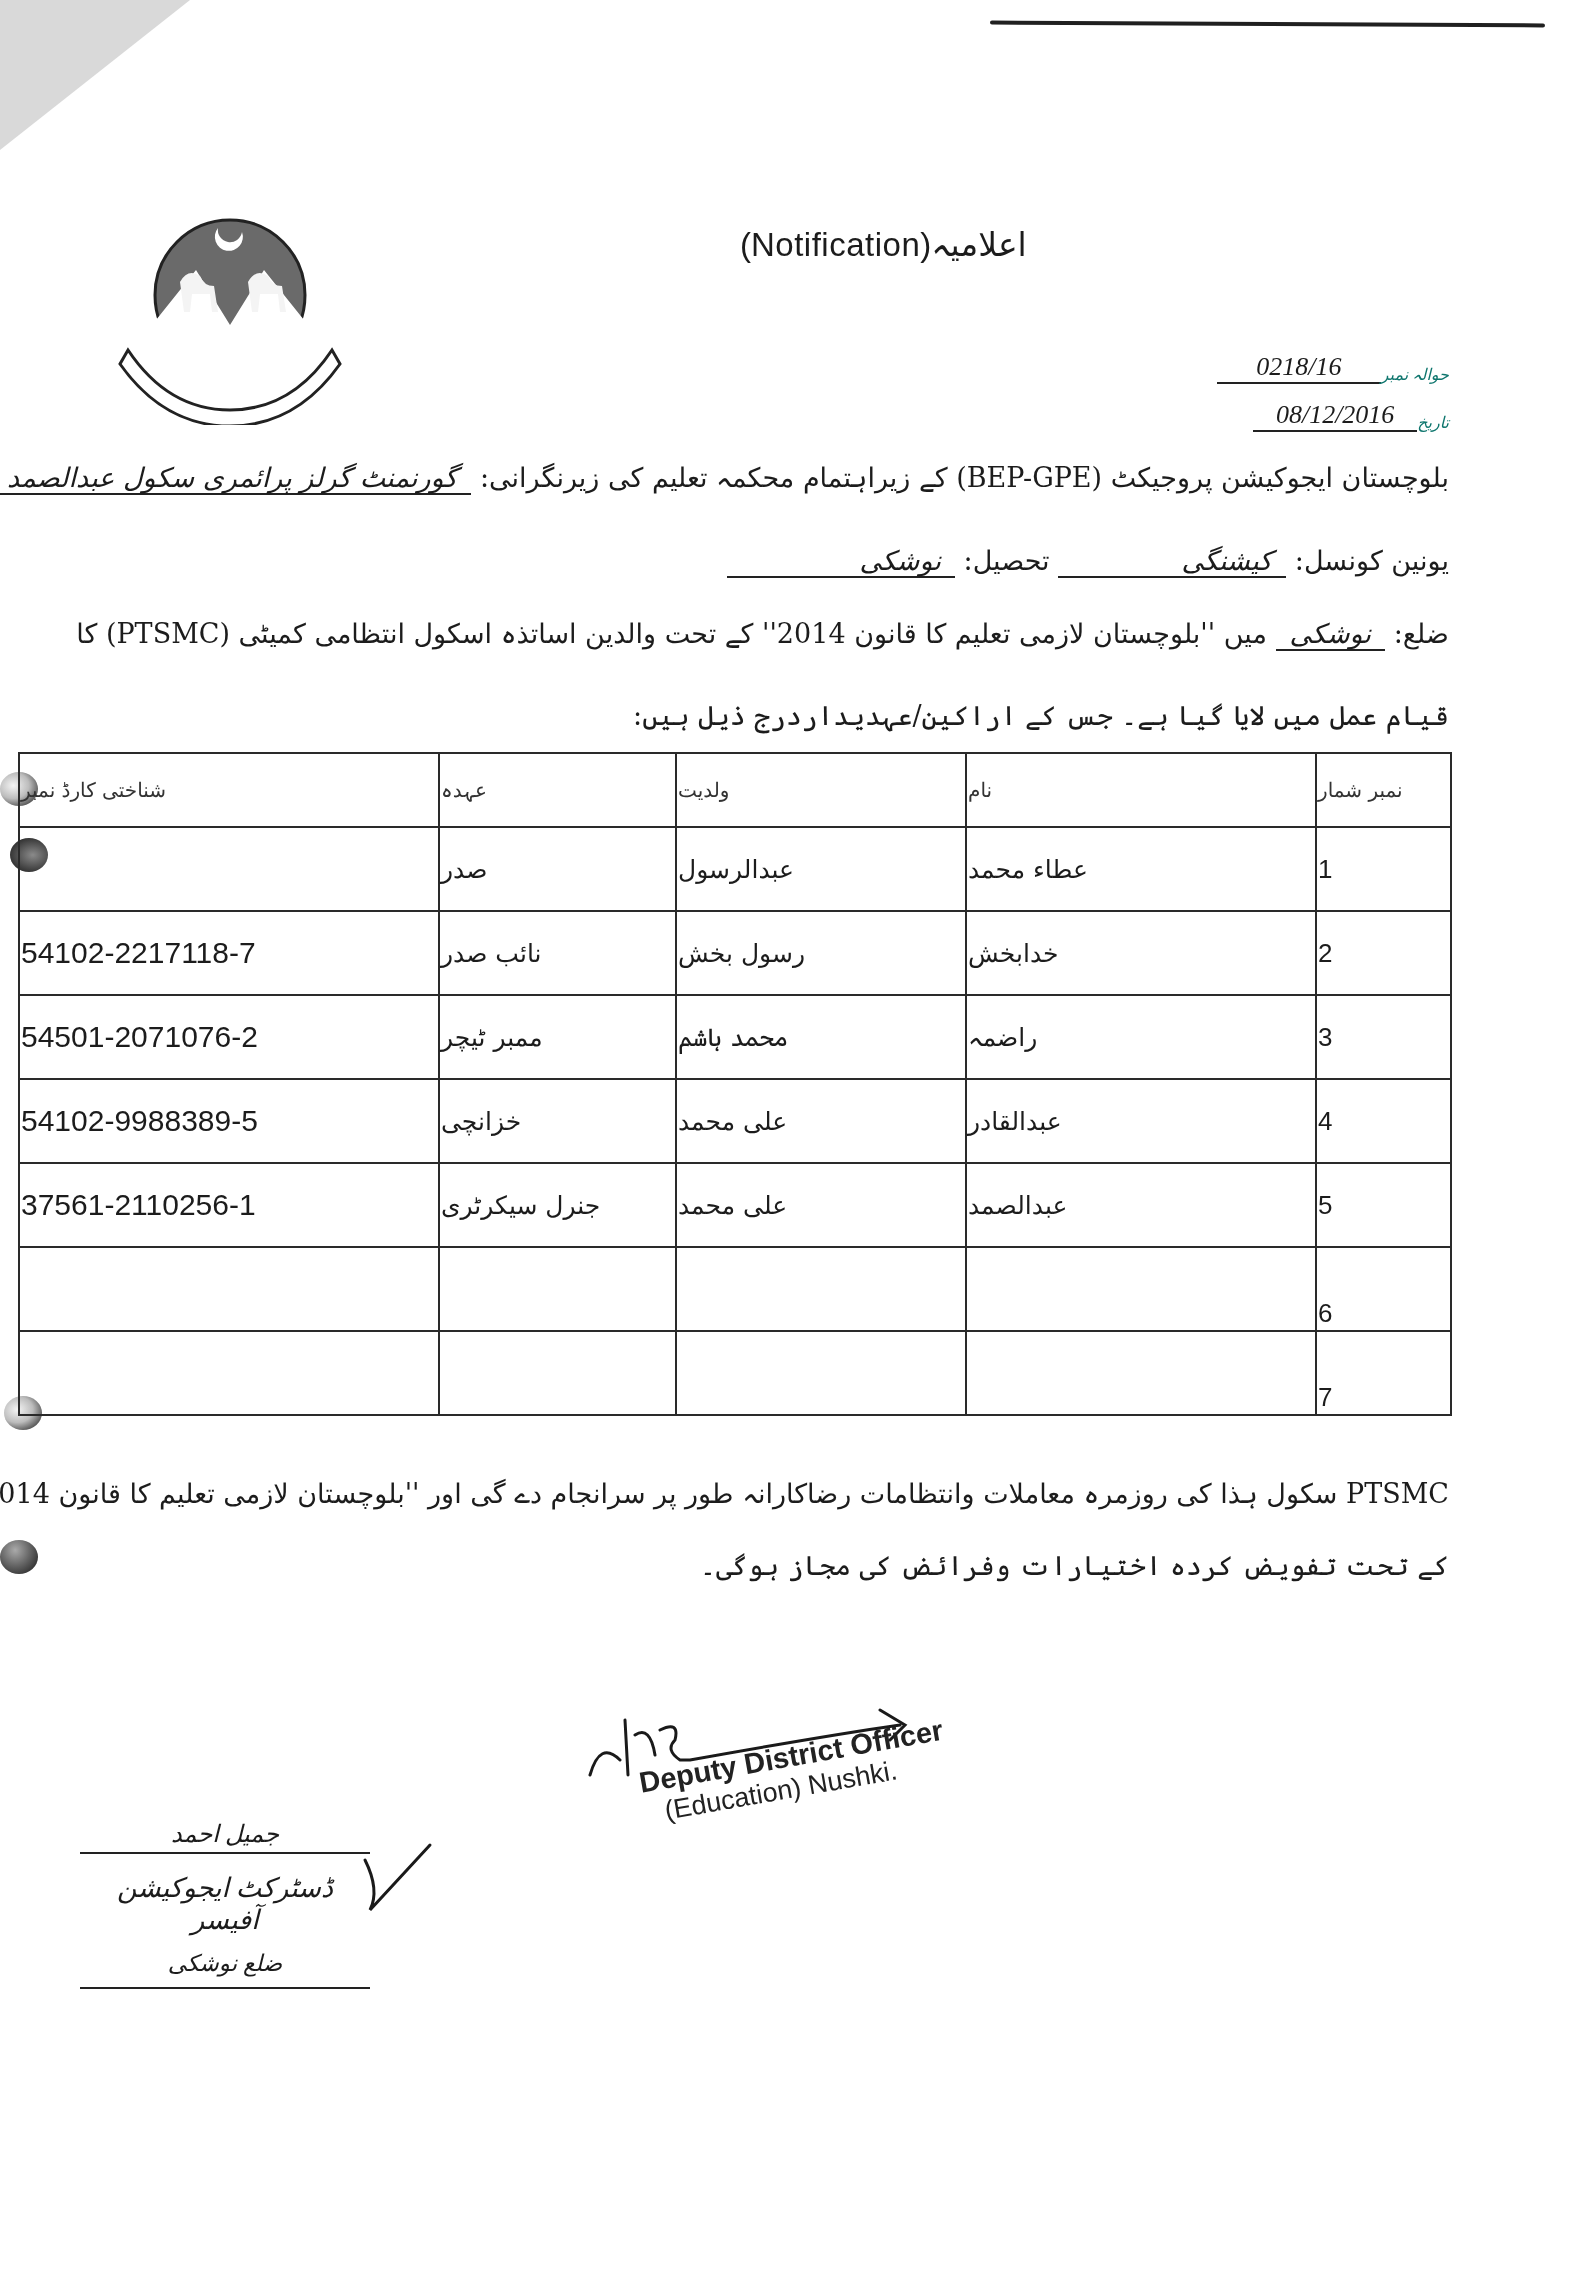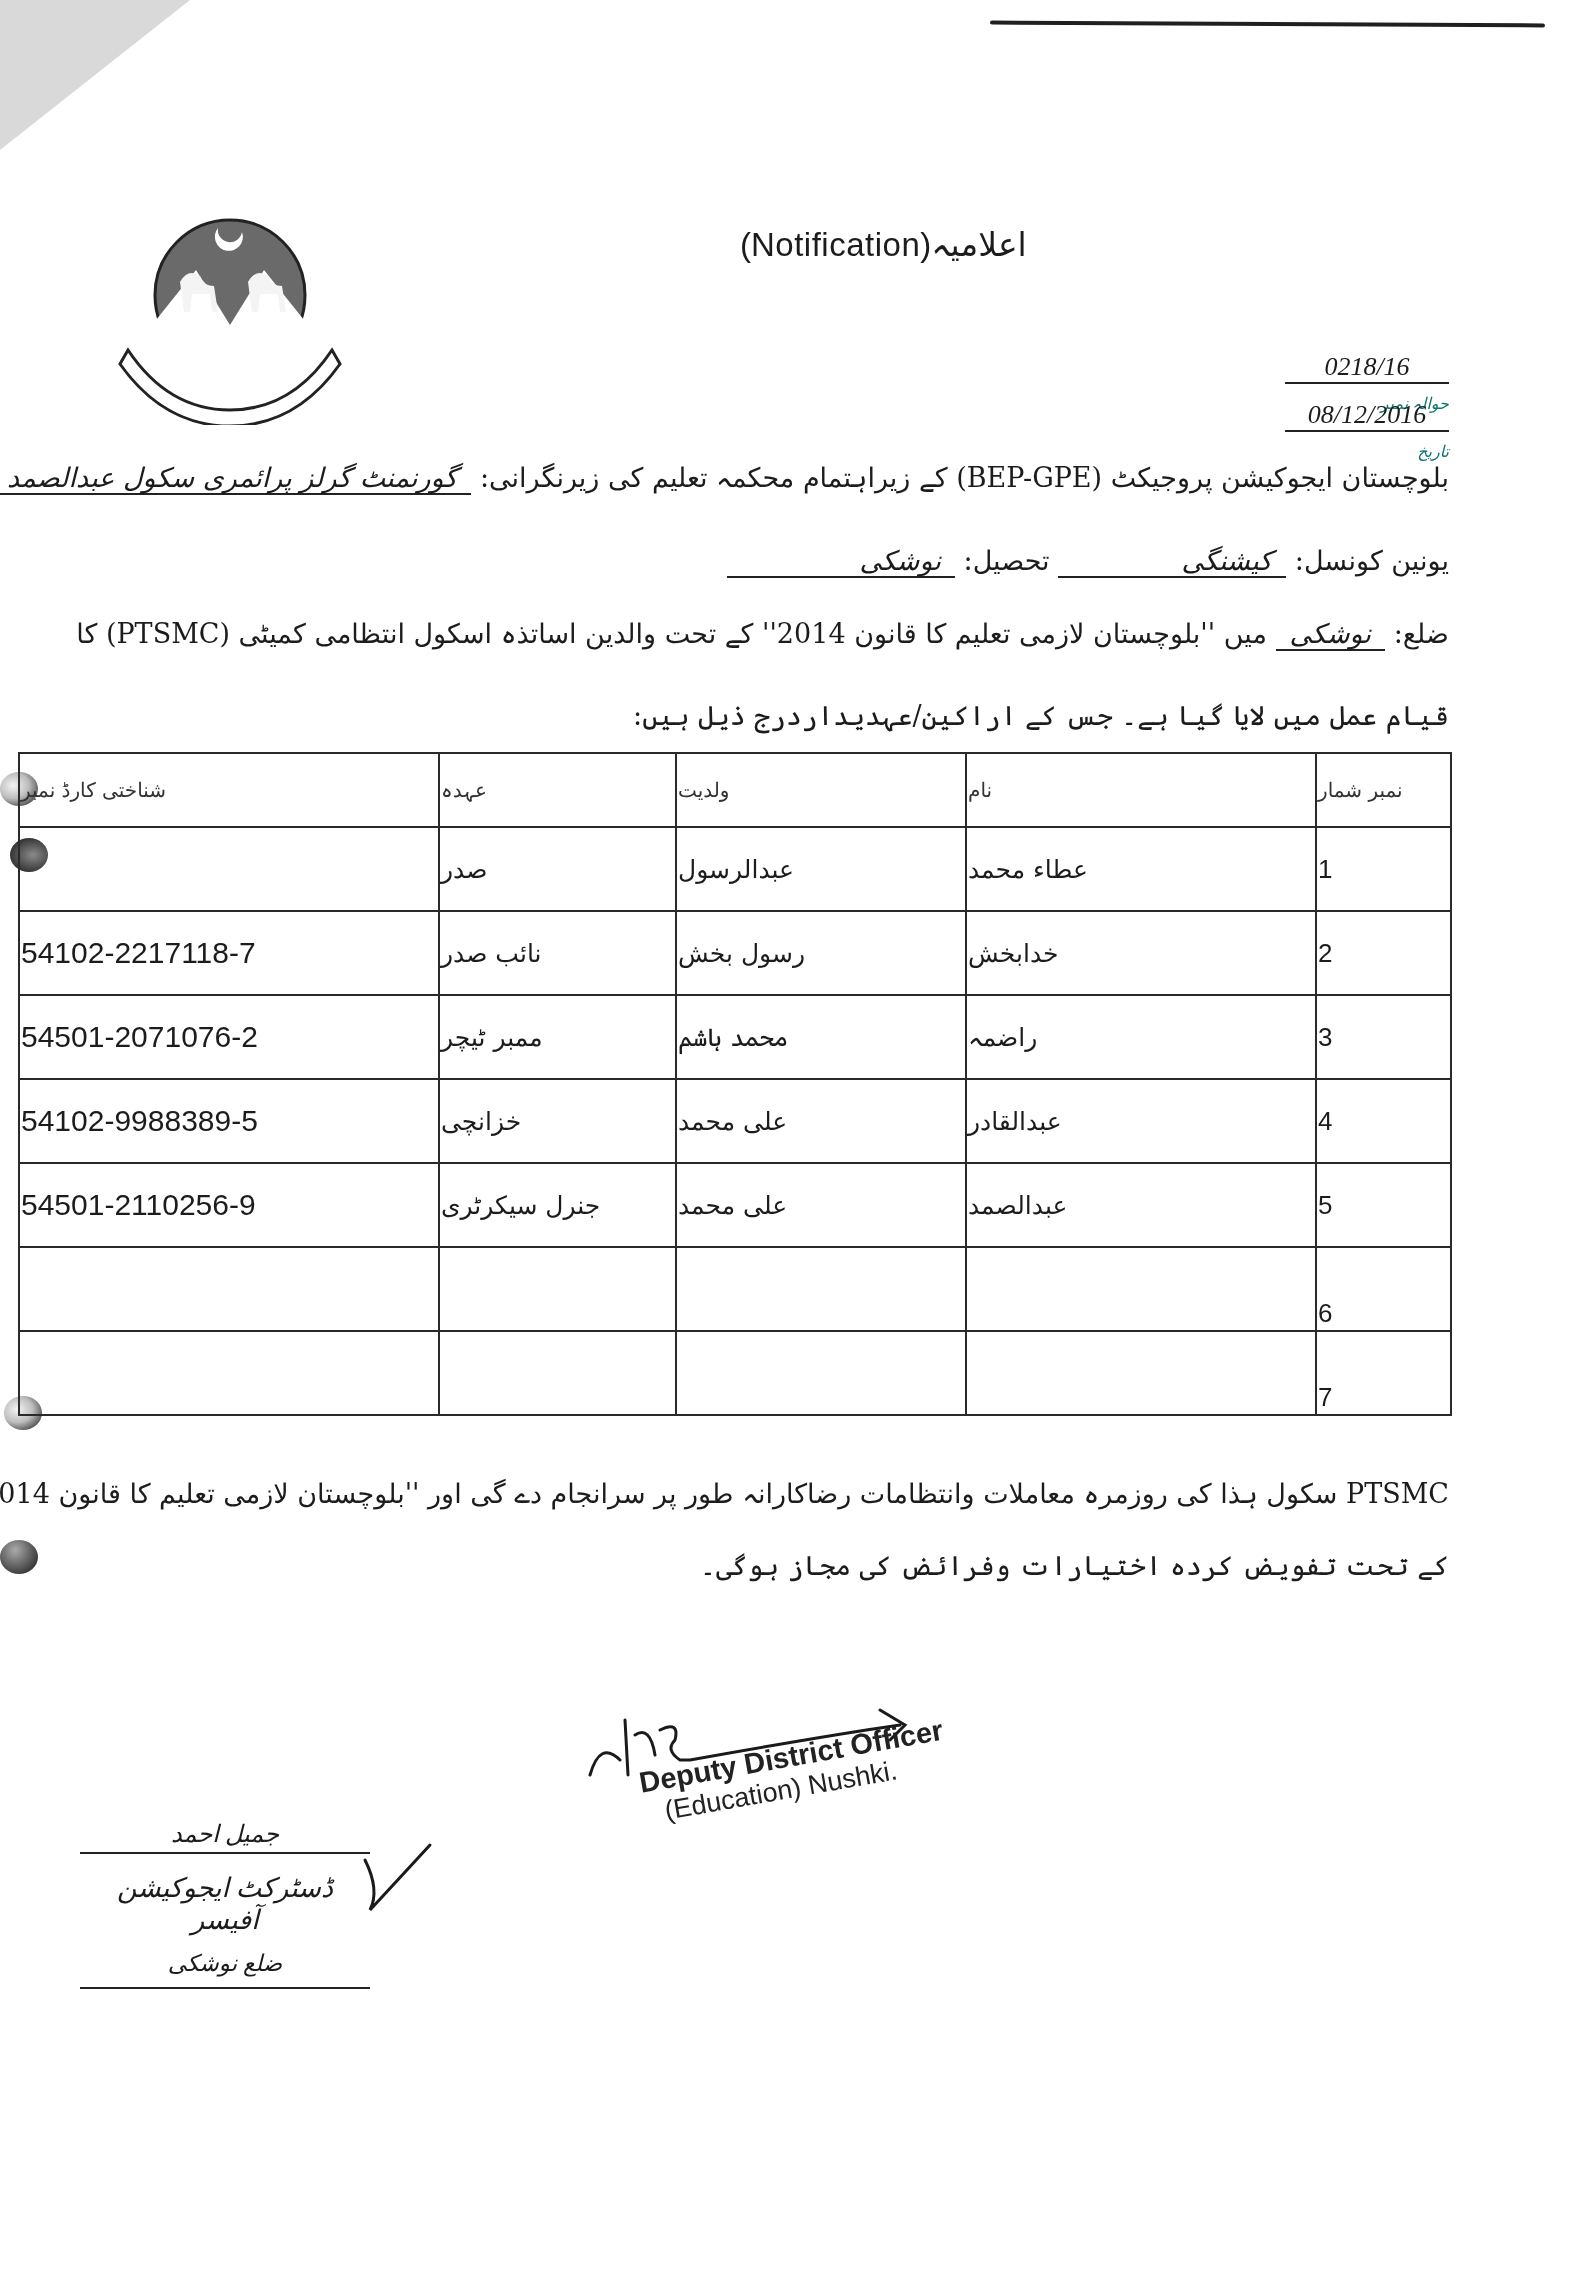--- a/index.html
+++ b/index.html
@@ -23,21 +23,21 @@
     .emblem {
       position:absolute; left:118px; top:200px; width:225px; height:225px;
     }
     .title {
       position:absolute; left:740px; top:225px; font-size:33px; letter-spacing:0.5px;
       direction:rtl; unicode-bidi:plaintext;
     }
     .title .en { font-family:"Liberation Sans", sans-serif;margin-top:23px; }
     .meta-line {
       position:absolute; right:120px; font-family:"Liberation Serif", serif;
-      font-size:26px; font-style:italic; display:flex; gap:10px; align-items:flex-end;flex-direction:column;
+      font-size:26px; font-style:italic; display:flex; align-items:flex-end;
     }
     .meta-line .val { border-bottom:2px solid #222; padding:0 12px; min-width:140px; text-align:center; }
     .meta-line .lbl { font-size:16px; color:#0f766e; direction:rtl; }
     .urdu {
       direction:rtl; text-align:right; font-family:"DejaVu Serif", serif;
       font-size:27px; position:absolute; right:120px; white-space:nowrap;
     }
     .fill {
       display:inline-block; border-bottom:2px solid #222; padding:0 14px; font-style:italic;
     }
@@ -170,21 +170,21 @@
       <td>عبدالقادر</td>
       <td>علی محمد</td>
       <td>خزانچی</td>
       <td class="cnic">54102-9988389-5</td>
     </tr>
     <tr>
       <td class="num">5</td>
       <td>عبدالصمد</td>
       <td>علی محمد</td>
       <td>جنرل سیکرٹری</td>
-      <td class="cnic">54501-2110256-9</td>
+      <td class="cnic">37561-2110256-1</td>
     </tr>
     <tr>
       <td class="num" style="vertical-align:bottom;">6</td>
       <td></td>
       <td></td>
       <td></td>
       <td class="cnic"></td>
     </tr>
     <tr>
       <td class="num" style="vertical-align:bottom;">7</td>

